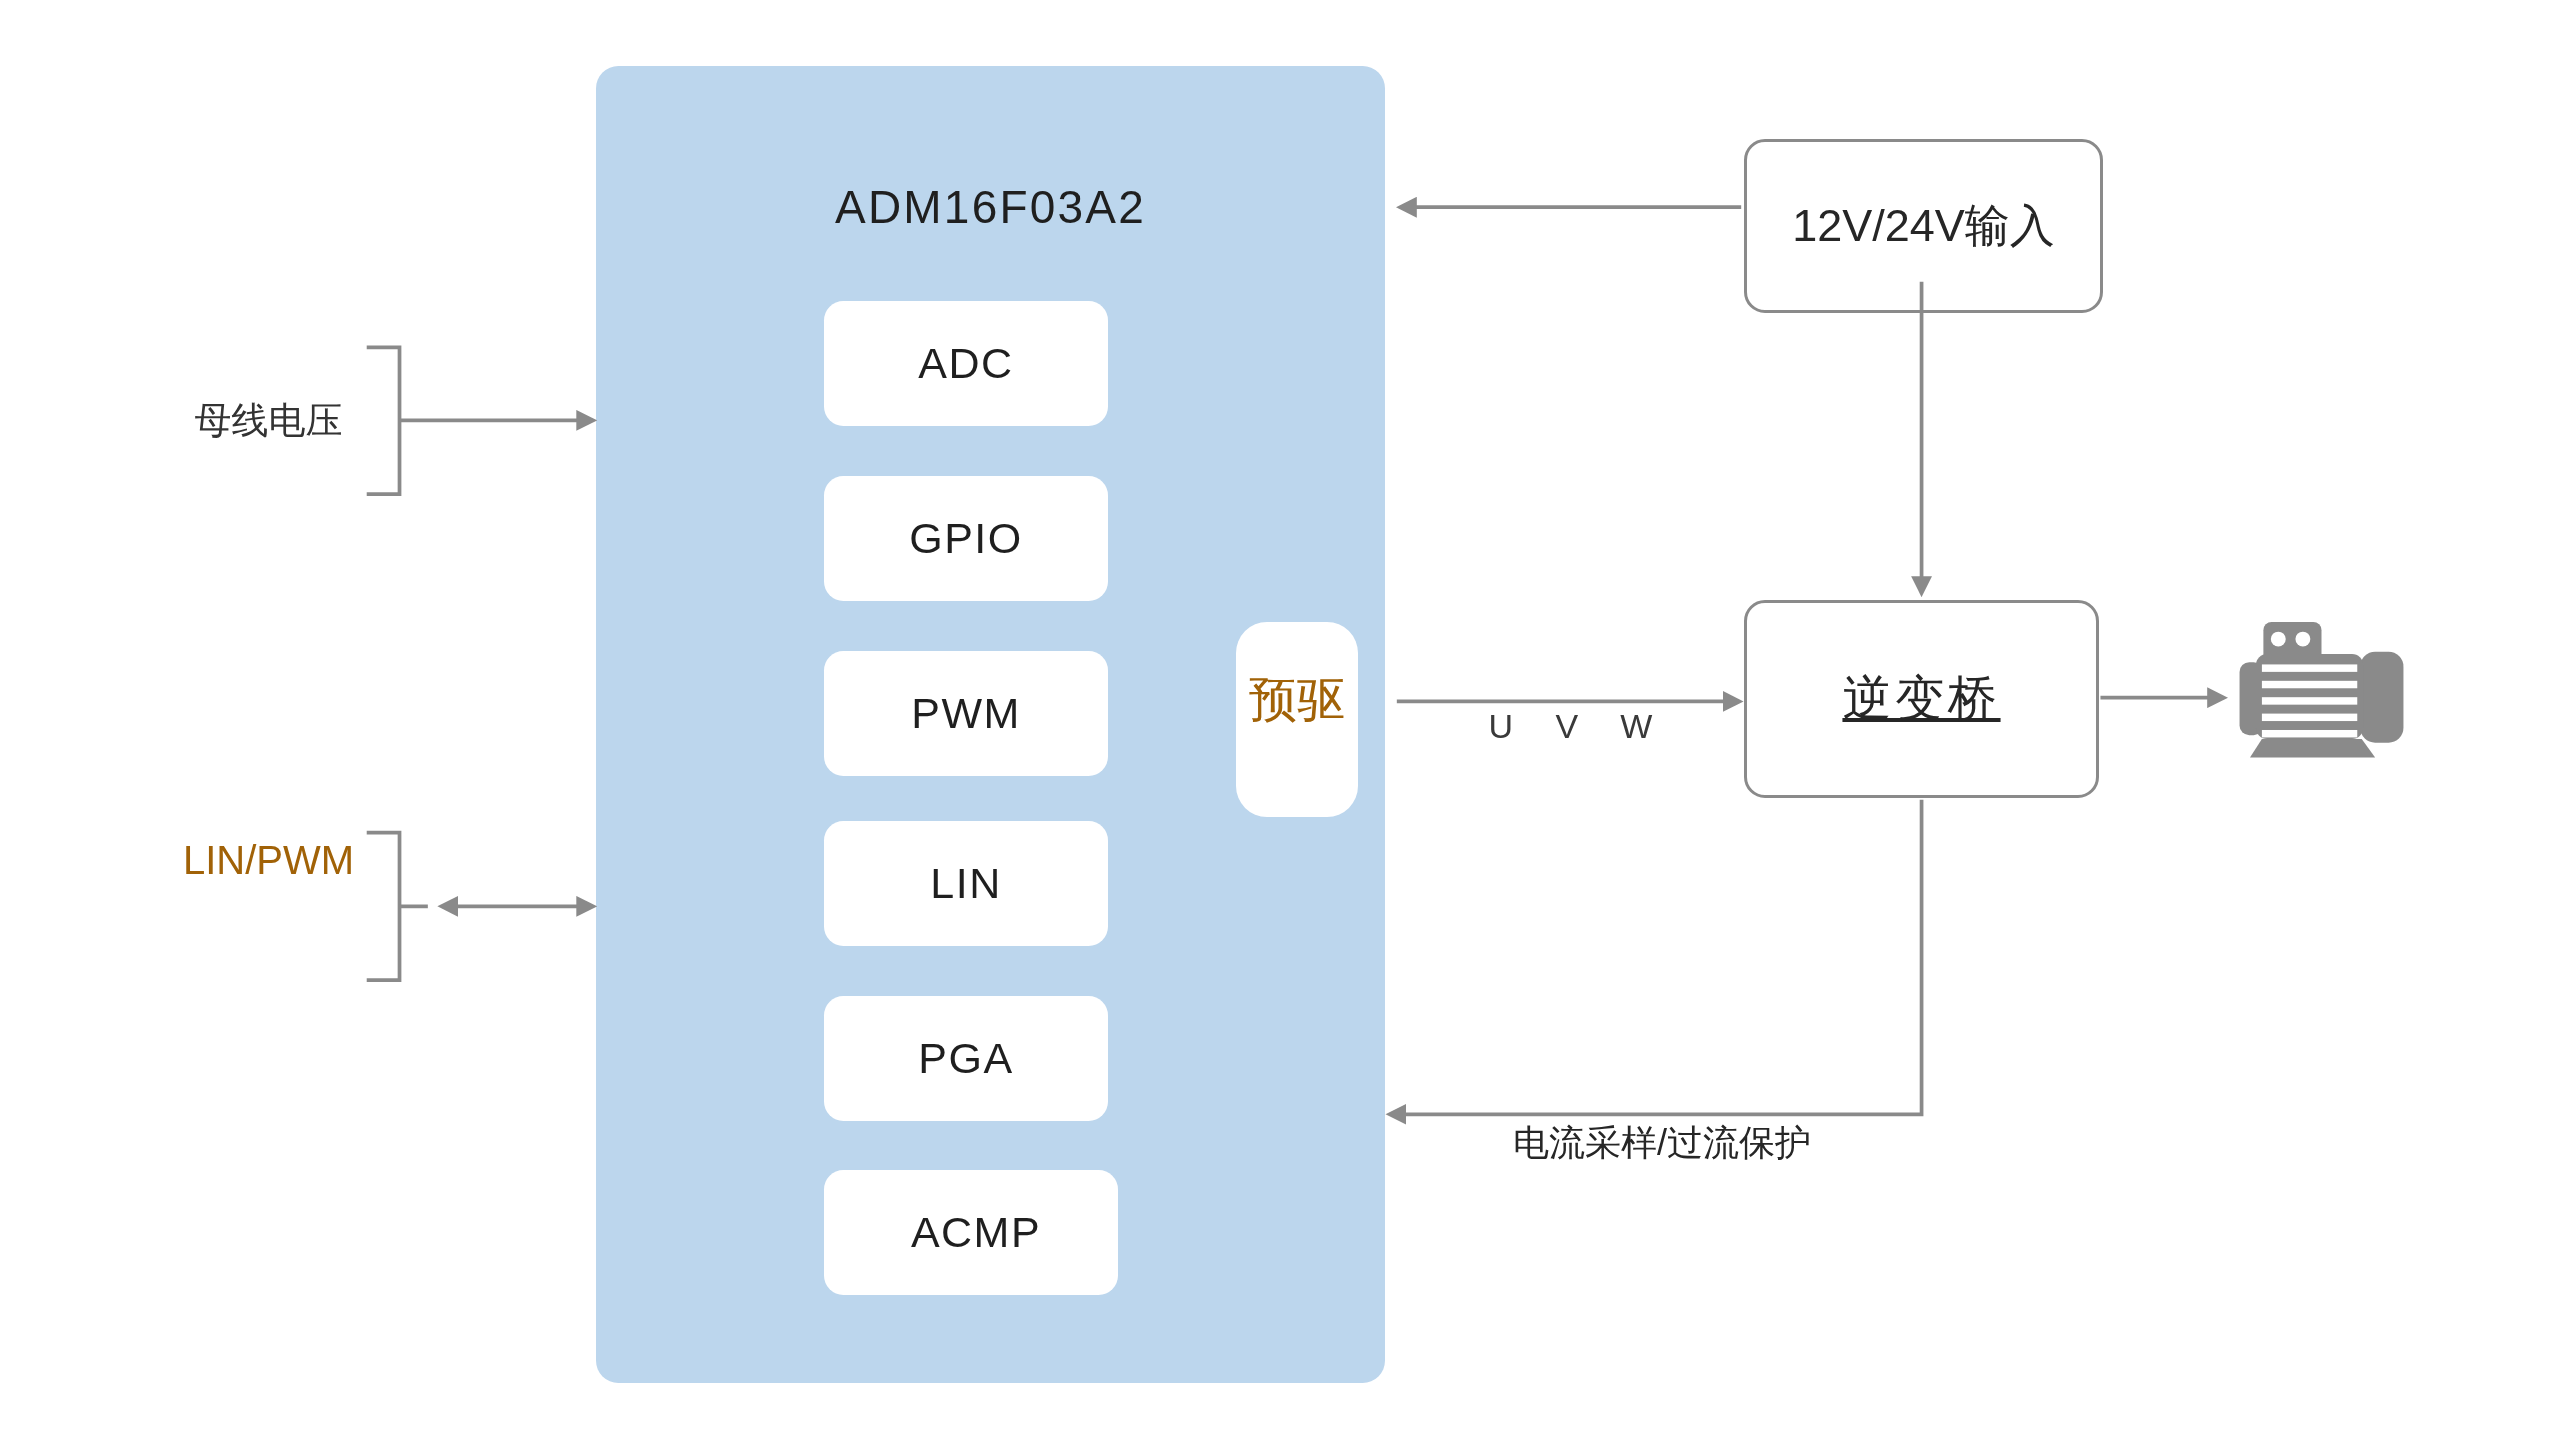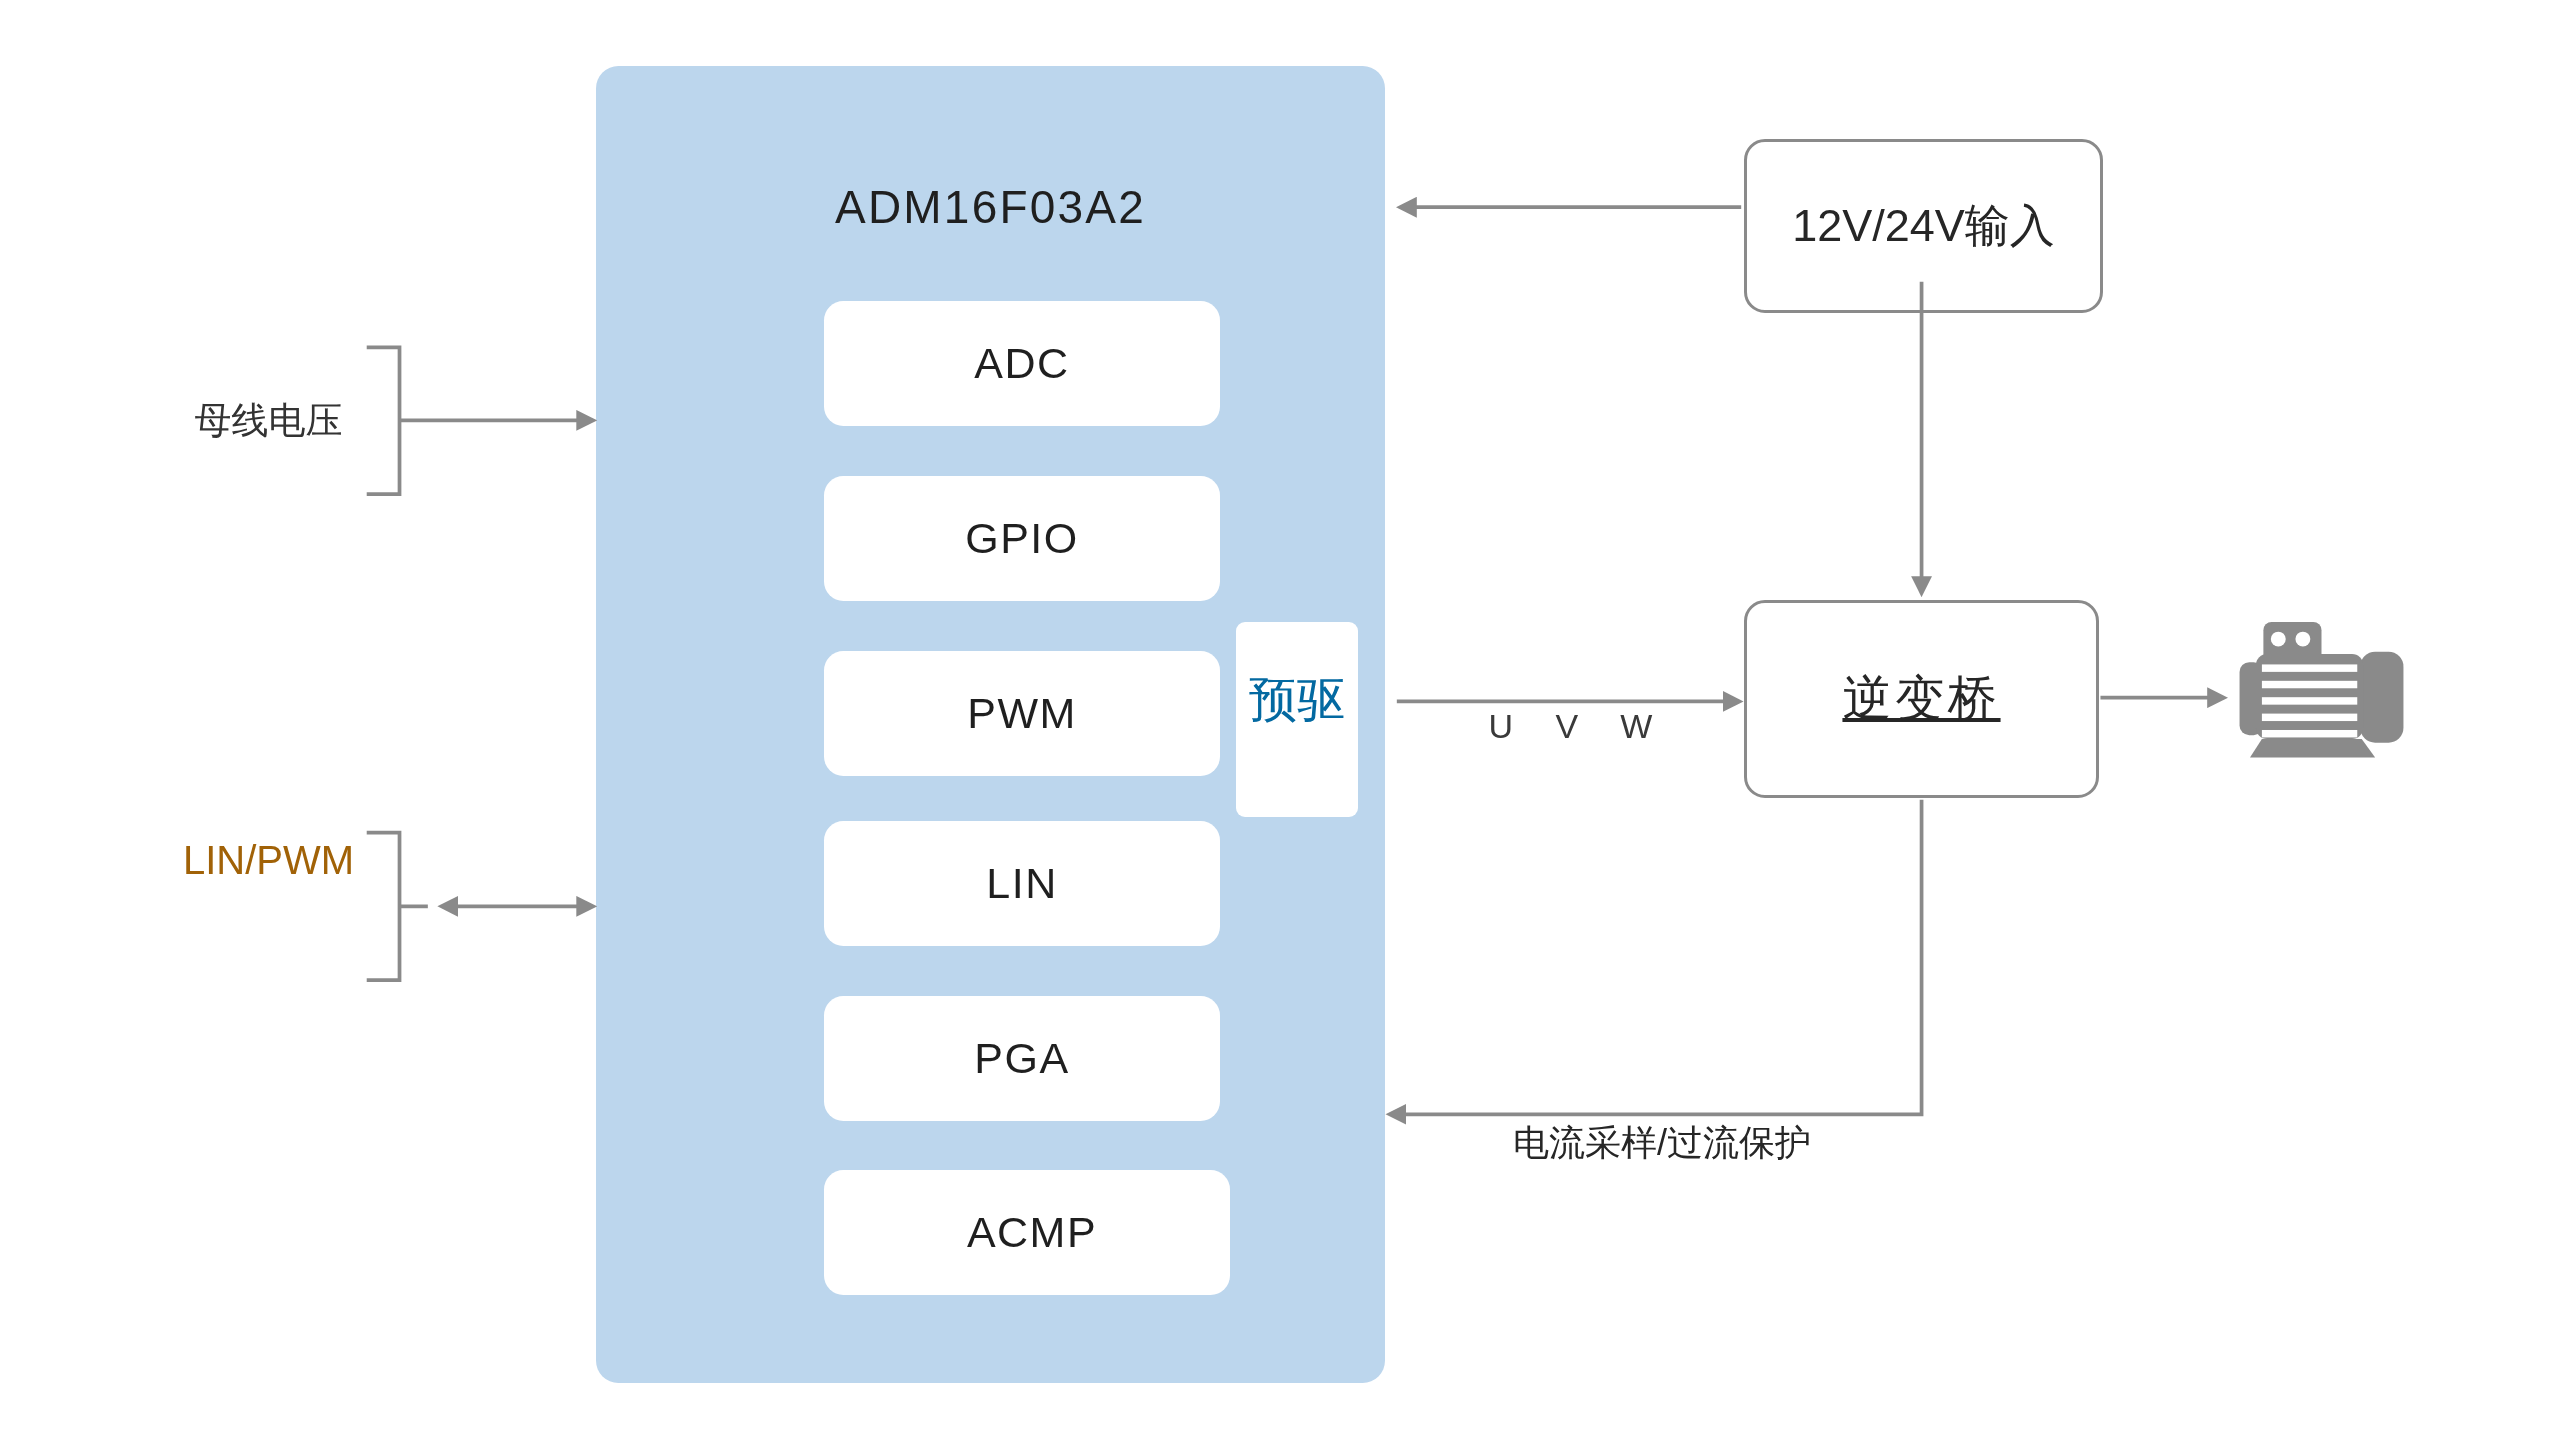--- a/index.html
+++ b/index.html
@@ -15,36 +15,36 @@
     background:#bcd6ed;border-radius:22.4px;
   }
   .chip-title{
     left:596px;top:177px;width:789px;height:60px;
     text-align:center;font-size:46px;line-height:60px;
     color:#1f1f1f;letter-spacing:2.2px;font-weight:500;
   }
 
   
   .module{
-    left:824px;width:396px;height:125px;background:#ffffff;border-radius:19.4px;
+    left:824px;width:284px;height:125px;background:#ffffff;border-radius:19.4px;
     display:flex;align-items:center;justify-content:center;
     font-size:43px;color:#1f1f1f;font-weight:500;letter-spacing:1.5px;
   }
   .m-adc {top:301px;}
   .m-gpio{top:476px;}
   .m-pwm {top:651px;}
   .m-lin {top:821px;}
   .m-pga {top:996px;}
   .m-acmp{top:1170px;padding-left:10px;}
 
   .predriver{
     left:1236px;top:622px;width:122px;height:195px;
-    background:#ffffff;border-radius:9px;
+    background:#ffffff;border-radius:31px;
     display:flex;align-items:center;justify-content:center;
-    font-size:48px;color:#0369a1;font-weight:500;
+    font-size:48px;color:#a16207;font-weight:500;
   }
   .predriver span{position:relative;top:-19.4px;}
 
   
   .outline-box{
     box-sizing:border-box;background:#ffffff;border:3.7px solid #8a8a8a;border-radius:21px;
     display:flex;align-items:center;justify-content:center;
     color:#262626;font-weight:500;
   }
   .power-box{left:1744px;top:139px;width:359px;height:174px;font-size:45px;}

